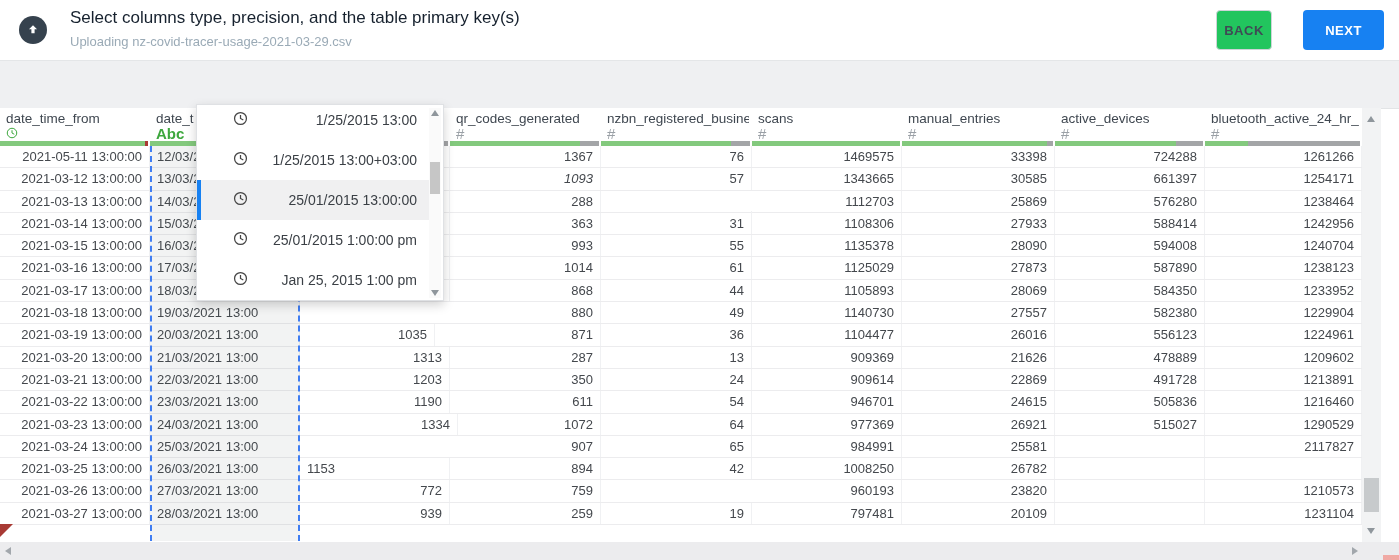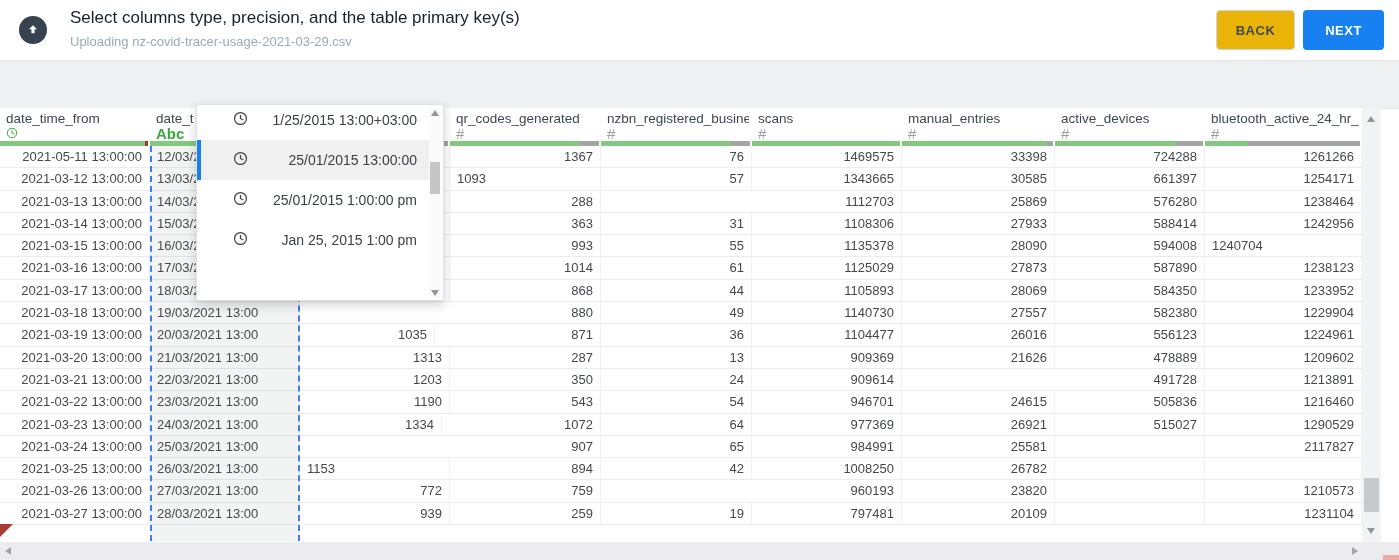--- a/index.html
+++ b/index.html
@@ -7,21 +7,21 @@
        font-family:"Liberation Sans",sans-serif;color:#39424d;}
   
   .topbar{position:absolute;left:0;top:0;width:1399px;height:60px;background:#fff;
           border-bottom:1px solid #e4e6e8;}
   .upload-ic{position:absolute;left:19px;top:16px;width:28px;height:28px;border-radius:50%;
              background:#36424e;display:flex;align-items:center;justify-content:center;}
   .page-title{position:absolute;left:70px;top:8px;font-size:17px;color:#16212e;}
   .page-sub{position:absolute;left:70px;top:34px;font-size:13px;color:#9aaab6;}
   .btn{position:absolute;top:10px;height:40px;border-radius:4px;font-size:13px;font-weight:bold;
        display:flex;align-items:center;justify-content:center;letter-spacing:.5px;cursor:pointer;box-sizing:border-box;}
-  .btn-back{left:1216px;width:79px;background:#eab308;border:1px solid #cfd4d8;color:#3f4a55;}
+  .btn-back{left:1216px;width:56px;background:#22c55e;border:1px solid #cfd4d8;color:#3f4a55;}
   .btn-next{left:1303px;width:81px;background:var(--accent,#1781f2);border:none;color:#fff;}
   
   .toolbar{position:absolute;left:0;top:61px;width:1399px;height:47px;background:#eff0f2;
            border-bottom:1px solid #e2e4e6;}
   .tb-ic{position:absolute;top:78px;color:#39424d;}
   .tt-btn{position:absolute;left:151px;top:69px;width:36px;height:35px;background:#e2e4e7;
           border-radius:3px;color:#39424d;font-size:15px;display:flex;align-items:center;
           justify-content:center;cursor:pointer;}
   .type-select{position:absolute;left:196px;top:68px;width:234px;height:36px;background:#d8dbde;
                border:1px solid #c3c7ca;border-radius:3px;box-sizing:border-box;display:flex;
@@ -217,21 +217,21 @@
         <div class="tcell" style="left: 601px; width: 151px; text-align: right;">76</div>
         <div class="tcell" style="left: 752px; width: 150px; text-align: right;">1469575</div>
         <div class="tcell" style="left: 902px; width: 153px; text-align: right;">33398</div>
         <div class="tcell" style="left: 1055px; width: 150px; text-align: right;">724288</div>
         <div class="tcell" style="left: 1205px; width: 157px; text-align: right;">1261266</div>
       </div>
       <div class="trow">
         <div class="tcell" style="left: 0px; width: 150px; text-align: right;">2021-03-12 13:00:00</div>
         <div class="tcell" style="left: 150px; width: 150px; text-align: left;">13/03/2021 13:00</div>
         <div class="tcell" style="left: 300px; width: 150px; text-align: right;"></div>
-        <div class="tcell" style="left: 450px; width: 151px; ">1093</div>
+        <div class="tcell" style="left: 450px; width: 151px; text-align: right; font-style: italic;">1093</div>
         <div class="tcell" style="left: 601px; width: 151px; text-align: right;">57</div>
         <div class="tcell" style="left: 752px; width: 150px; text-align: right;">1343665</div>
         <div class="tcell" style="left: 902px; width: 153px; text-align: right;">30585</div>
         <div class="tcell" style="left: 1055px; width: 150px; text-align: right;">661397</div>
         <div class="tcell" style="left: 1205px; width: 157px; text-align: right;">1254171</div>
       </div>
       <div class="trow">
         <div class="tcell" style="left: 0px; width: 150px; text-align: right;">2021-03-13 13:00:00</div>
         <div class="tcell" style="left: 150px; width: 150px; text-align: left;">14/03/2021 13:00</div>
         <div class="tcell" style="left: 300px; width: 150px; text-align: right;"></div>
@@ -255,21 +255,21 @@
       </div>
       <div class="trow">
         <div class="tcell" style="left: 0px; width: 150px; text-align: right;">2021-03-15 13:00:00</div>
         <div class="tcell" style="left: 150px; width: 150px; text-align: left;">16/03/2021 13:00</div>
         <div class="tcell" style="left: 300px; width: 150px; text-align: right;"></div>
         <div class="tcell" style="left: 450px; width: 151px; text-align: right;">993</div>
         <div class="tcell" style="left: 601px; width: 151px; text-align: right;">55</div>
         <div class="tcell" style="left: 752px; width: 150px; text-align: right;">1135378</div>
         <div class="tcell" style="left: 902px; width: 153px; text-align: right;">28090</div>
         <div class="tcell" style="left: 1055px; width: 150px; text-align: right;">594008</div>
-        <div class="tcell" style="left: 1205px; width: 157px; ">1240704</div>
+        <div class="tcell" style="left: 1205px; width: 157px; text-align: right;">1240704</div>
       </div>
       <div class="trow">
         <div class="tcell" style="left: 0px; width: 150px; text-align: right;">2021-03-16 13:00:00</div>
         <div class="tcell" style="left: 150px; width: 150px; text-align: left;">17/03/2021 13:00</div>
         <div class="tcell" style="left: 300px; width: 150px; text-align: right;"></div>
         <div class="tcell" style="left: 450px; width: 151px; text-align: right;">1014</div>
         <div class="tcell" style="left: 601px; width: 151px; text-align: right;">61</div>
         <div class="tcell" style="left: 752px; width: 150px; text-align: right;">1125029</div>
         <div class="tcell" style="left: 902px; width: 153px; text-align: right;">27873</div>
         <div class="tcell" style="left: 1055px; width: 150px; text-align: right;">587890</div>
@@ -319,38 +319,39 @@
         <div class="tcell" style="left: 1055px; width: 150px; text-align: right;">478889</div>
         <div class="tcell" style="left: 1205px; width: 157px; text-align: right;">1209602</div>
       </div>
       <div class="trow">
         <div class="tcell" style="left: 0px; width: 150px; text-align: right;">2021-03-21 13:00:00</div>
         <div class="tcell" style="left: 150px; width: 150px; text-align: left;">22/03/2021 13:00</div>
         <div class="tcell" style="left: 300px; width: 150px; text-align: right;">1203</div>
         <div class="tcell" style="left: 450px; width: 151px; text-align: right;">350</div>
         <div class="tcell" style="left: 601px; width: 151px; text-align: right;">24</div>
         <div class="tcell" style="left: 752px; width: 150px; text-align: right;">909614</div>
+        <div class="tcell" style="left: 902px; width: 153px; text-align: right;">22869</div>
         <div class="tcell" style="left: 1055px; width: 150px; text-align: right;">491728</div>
         <div class="tcell" style="left: 1205px; width: 157px; text-align: right;">1213891</div>
       </div>
       <div class="trow">
         <div class="tcell" style="left: 0px; width: 150px; text-align: right;">2021-03-22 13:00:00</div>
         <div class="tcell" style="left: 150px; width: 150px; text-align: left;">23/03/2021 13:00</div>
         <div class="tcell" style="left: 300px; width: 150px; text-align: right;">1190</div>
-        <div class="tcell" style="left: 450px; width: 151px; text-align: right;">543</div>
+        <div class="tcell" style="left: 450px; width: 151px; text-align: right;">611</div>
         <div class="tcell" style="left: 601px; width: 151px; text-align: right;">54</div>
         <div class="tcell" style="left: 752px; width: 150px; text-align: right;">946701</div>
         <div class="tcell" style="left: 902px; width: 153px; text-align: right;">24615</div>
         <div class="tcell" style="left: 1055px; width: 150px; text-align: right;">505836</div>
         <div class="tcell" style="left: 1205px; width: 157px; text-align: right;">1216460</div>
       </div>
       <div class="trow">
         <div class="tcell" style="left: 0px; width: 150px; text-align: right;">2021-03-23 13:00:00</div>
         <div class="tcell" style="left: 150px; width: 150px; text-align: left;">24/03/2021 13:00</div>
-        <div class="tcell" style="left: 292px; width: 150px; text-align: right;">1334</div>
+        <div class="tcell" style="left: 308px; width: 150px; text-align: right;">1334</div>
         <div class="tcell" style="left: 450px; width: 151px; text-align: right;">1072</div>
         <div class="tcell" style="left: 601px; width: 151px; text-align: right;">64</div>
         <div class="tcell" style="left: 752px; width: 150px; text-align: right;">977369</div>
         <div class="tcell" style="left: 902px; width: 153px; text-align: right;">26921</div>
         <div class="tcell" style="left: 1055px; width: 150px; text-align: right;">515027</div>
         <div class="tcell" style="left: 1205px; width: 157px; text-align: right;">1290529</div>
       </div>
       <div class="trow">
         <div class="tcell" style="left: 0px; width: 150px; text-align: right;">2021-03-24 13:00:00</div>
         <div class="tcell" style="left: 150px; width: 150px; text-align: left;">25/03/2021 13:00</div>
@@ -399,20 +400,27 @@
 
   <div class="col-select"></div>
 
   <div class="dd-panel">
     <div class="dd-list" id="dd-list">
         <div class="dd-item">
           <span><svg width="15" height="15" viewBox="0 0 24 24" fill="none" stroke="#444" stroke-width="2">
               <circle cx="12" cy="12" r="9.5"></circle>
               <path d="M12 6.5V12l4.5 2.5"></path>
             </svg></span>
+          <span class="dd-label">1/25/2015 13:00</span>
+        </div>
+        <div class="dd-item">
+          <span><svg width="15" height="15" viewBox="0 0 24 24" fill="none" stroke="#444" stroke-width="2">
+              <circle cx="12" cy="12" r="9.5"></circle>
+              <path d="M12 6.5V12l4.5 2.5"></path>
+            </svg></span>
           <span class="dd-label">1/25/2015 13:00+03:00</span>
         </div>
         <div class="dd-item selected">
           <span><svg width="15" height="15" viewBox="0 0 24 24" fill="none" stroke="#444" stroke-width="2">
               <circle cx="12" cy="12" r="9.5"></circle>
               <path d="M12 6.5V12l4.5 2.5"></path>
             </svg></span>
           <span class="dd-label">25/01/2015 13:00:00</span>
         </div>
         <div class="dd-item">

